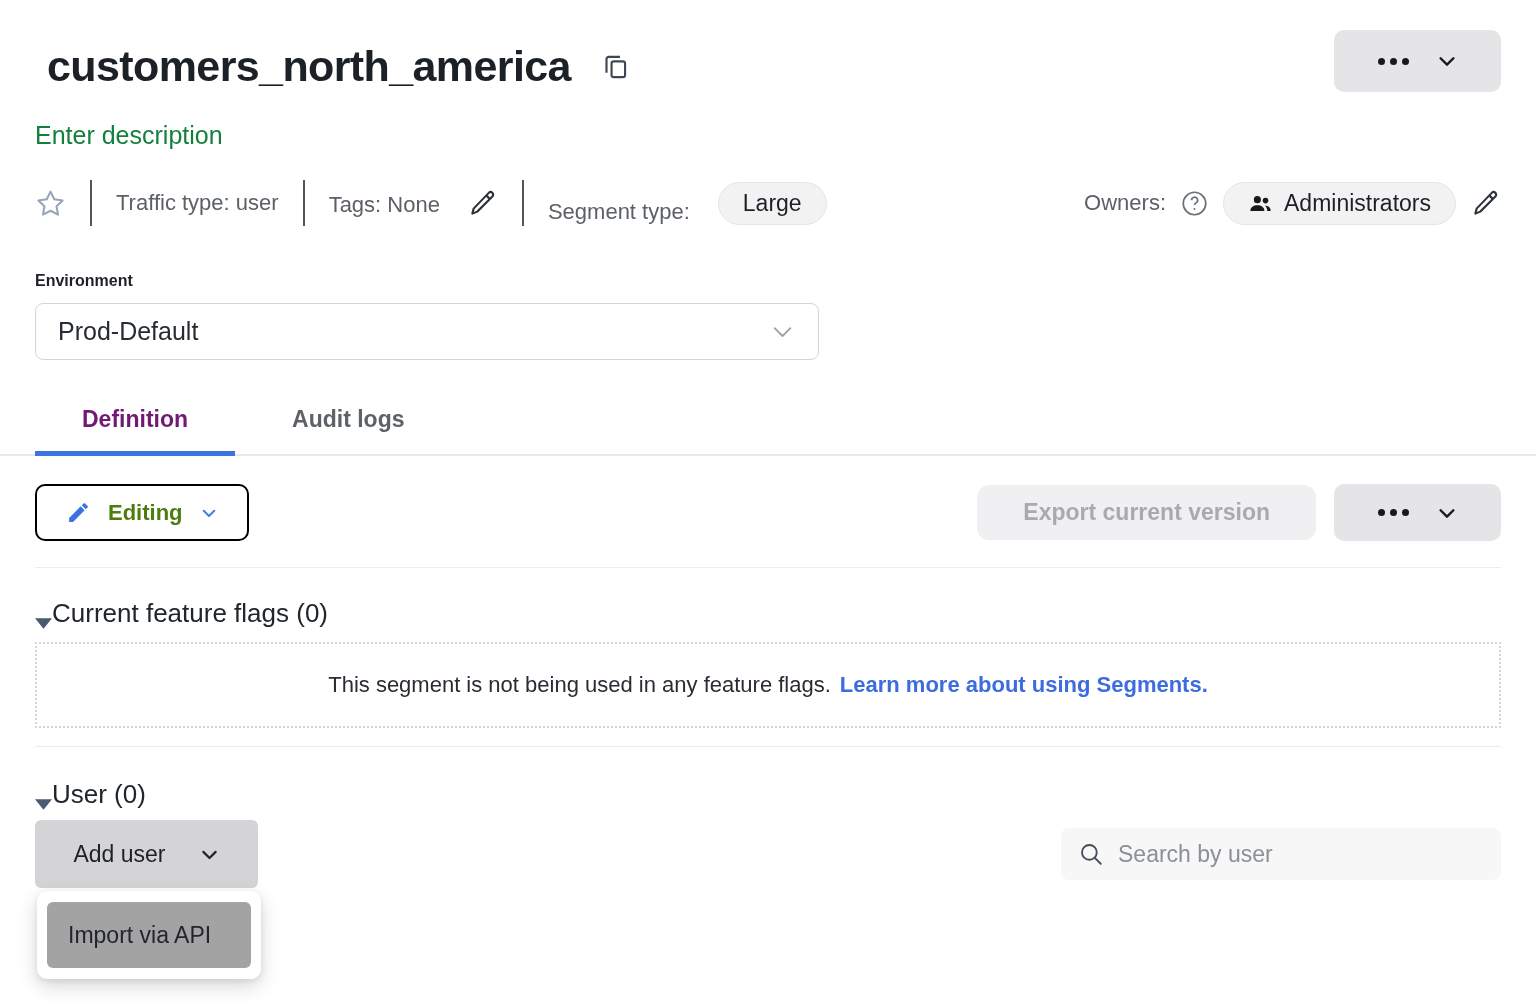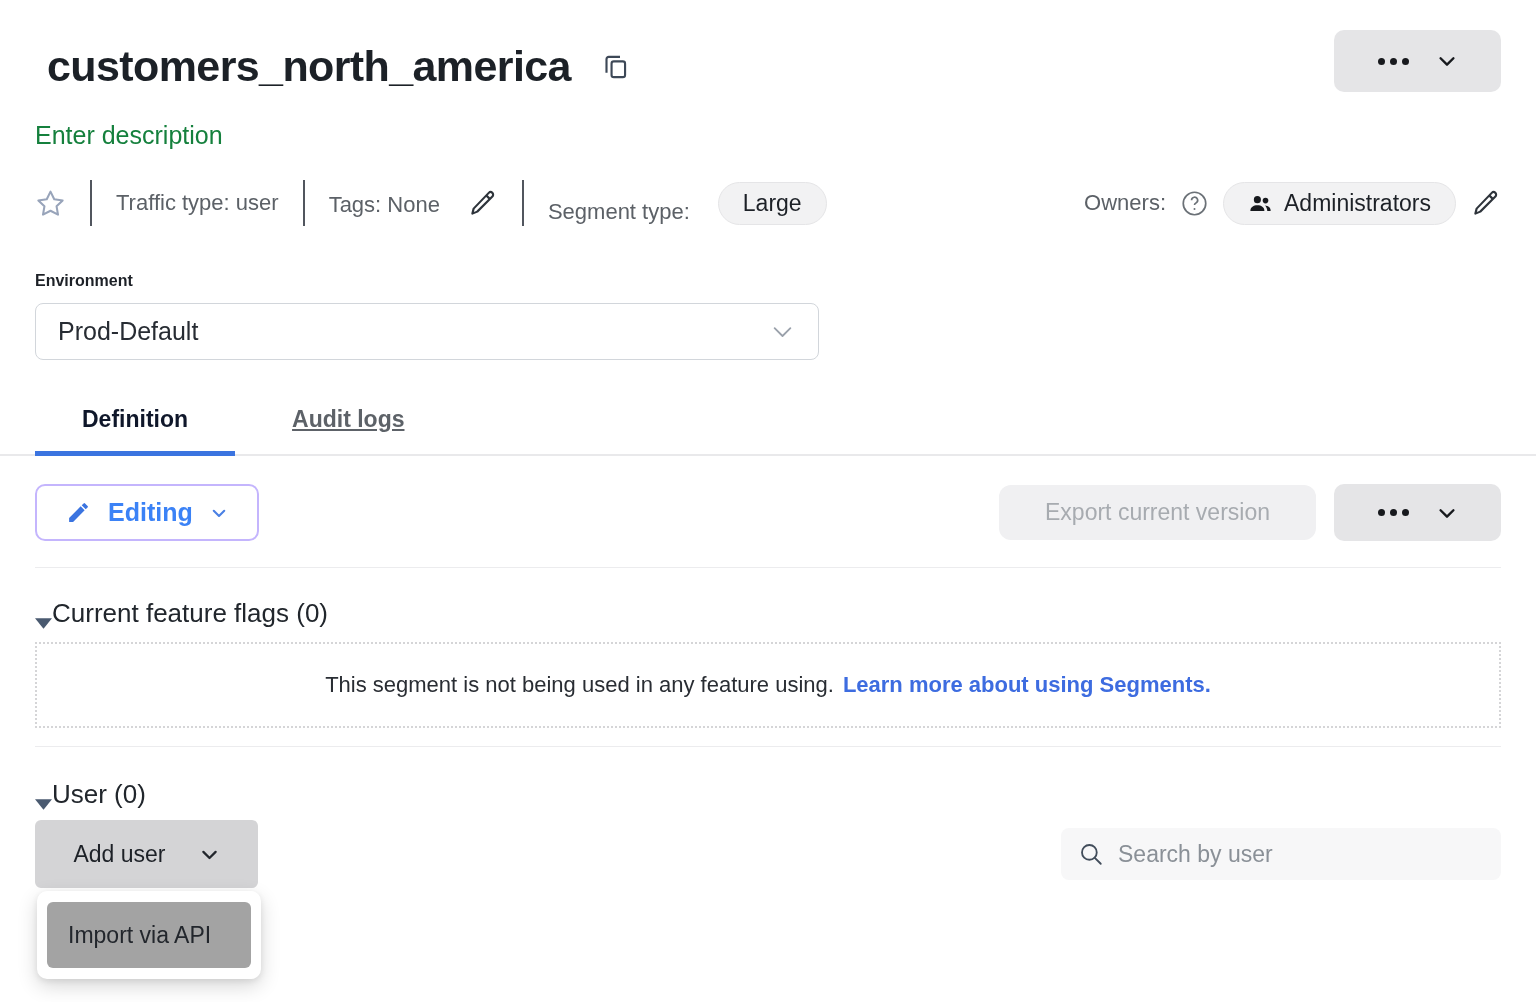--- a/index.html
+++ b/index.html
@@ -54,41 +54,41 @@
     border: 1.5px solid #d2d6db; border-radius: 8px; background: #fff;
     display: flex; align-items: center; justify-content: space-between;
     padding: 0 22px; font-size: 25px; color: #272c33; cursor: pointer;
   }
   .env-select svg { width: 27px; height: 27px; color: #9aa1ab; }
 
   
   .tabs-bleed { margin: 46px -35px 0; padding: 0 35px; border-bottom: 2px solid #e9e9eb; }
   .tabs { display: flex; gap: 10px; }
   .tab { padding: 0 47px 21px; font-size: 23px; position: relative; cursor: pointer; }
-  .tab.active { font-weight: 700; color: #0f172a; }
+  .tab.active { font-weight: 700; color: #701a75; }
   .tab.active::after {
     content: ""; position: absolute; left: 0; right: 0; bottom: -2px;
     height: 5px; background: #3b74e0;
   }
-  .tab.inactive { color: #5d6268; font-weight: 600; text-decoration: underline; }
+  .tab.inactive { color: #5d6268; font-weight: 600; }
 
   
   .actions-row { margin-top: 28px; display: flex; align-items: center; }
   .editing-btn {
     display: flex; align-items: center; gap: 17px; padding: 0 29px; height: 57px;
-    background: #fff; border: 2px solid #c4b5fd; border-radius: 10px;
-    color: #3b82f6; font-size: 25px; font-weight: 600; cursor: pointer;
+    background: #fff; border: 2px solid #000000; border-radius: 10px;
+    color: #4d7c0f; font-size: 22px; font-weight: 600; cursor: pointer;
     font-family: "Liberation Sans", sans-serif;
   }
   .editing-btn .pencil-fill svg { width: 25px; height: 25px; color: #3b74e0; }
   .editing-btn .chev svg { width: 18px; height: 18px; color: #4a80e4; }
   .actions-right { margin-left: auto; display: flex; align-items: center; gap: 18px; }
   .export-btn {
     height: 55px; padding: 8px 46px; border: none; border-radius: 12px;
-    background: #f0f0f2; color: #a7abb0; font-size: 23px; font-weight: 400;
+    background: #f0f0f2; color: #a7abb0; font-size: 23px; font-weight: 700;
     font-family: "Liberation Sans", sans-serif; cursor: default;
   }
 
   .divider { height: 1px; background: #ececee; }
   .divider.d1 { margin-top: 26px; }
   .divider.d2 { margin-top: 18px; }
 
   
   .section-heading {
     display: flex; align-items: flex-end; gap: 0;
@@ -277,21 +277,21 @@
   <div class="section-heading flags">
     <span class="icon triangle-icon">
       <svg viewBox="0 0 16 10" fill="currentColor">
           <path d="M0 0h16L8 10z"></path>
         </svg>
     </span>
     <span>Current feature flags (0)</span>
   </div>
 
   <div class="dotted-box">
-    <span>This segment is not being used in any feature using.</span>
+    <span>This segment is not being used in any feature flags.</span>
     <span class="learn-link">Learn more about using Segments.</span>
   </div>
 
   <div class="divider d2"></div>
 
   <div class="section-heading users">
     <span class="icon triangle-icon">
       <svg viewBox="0 0 16 10" fill="currentColor">
           <path d="M0 0h16L8 10z"></path>
         </svg>

